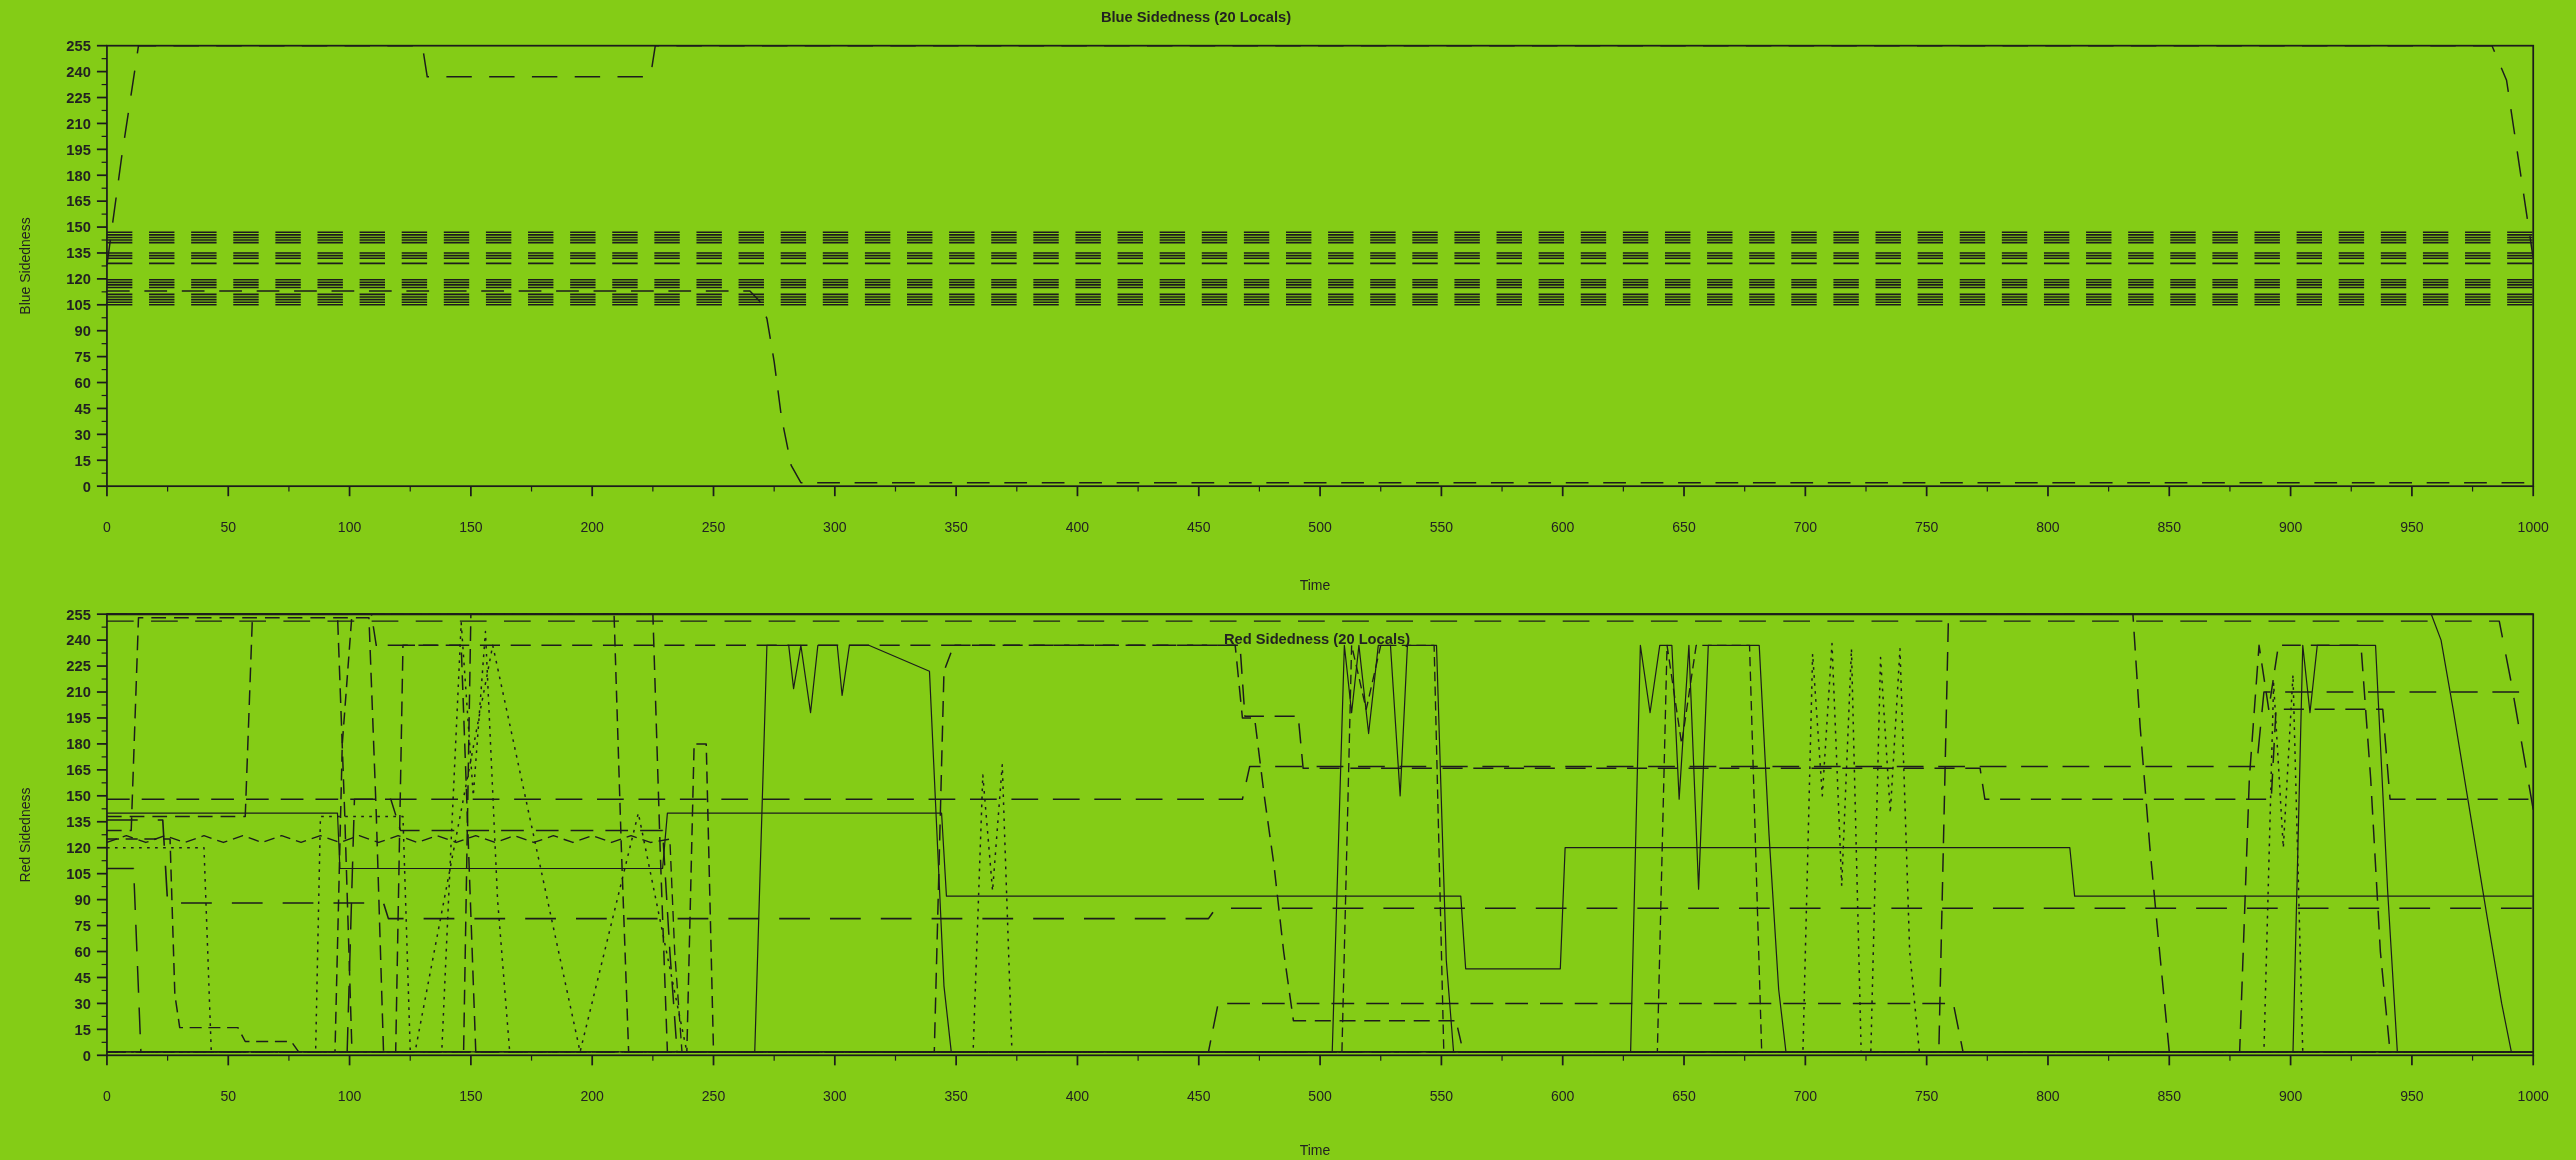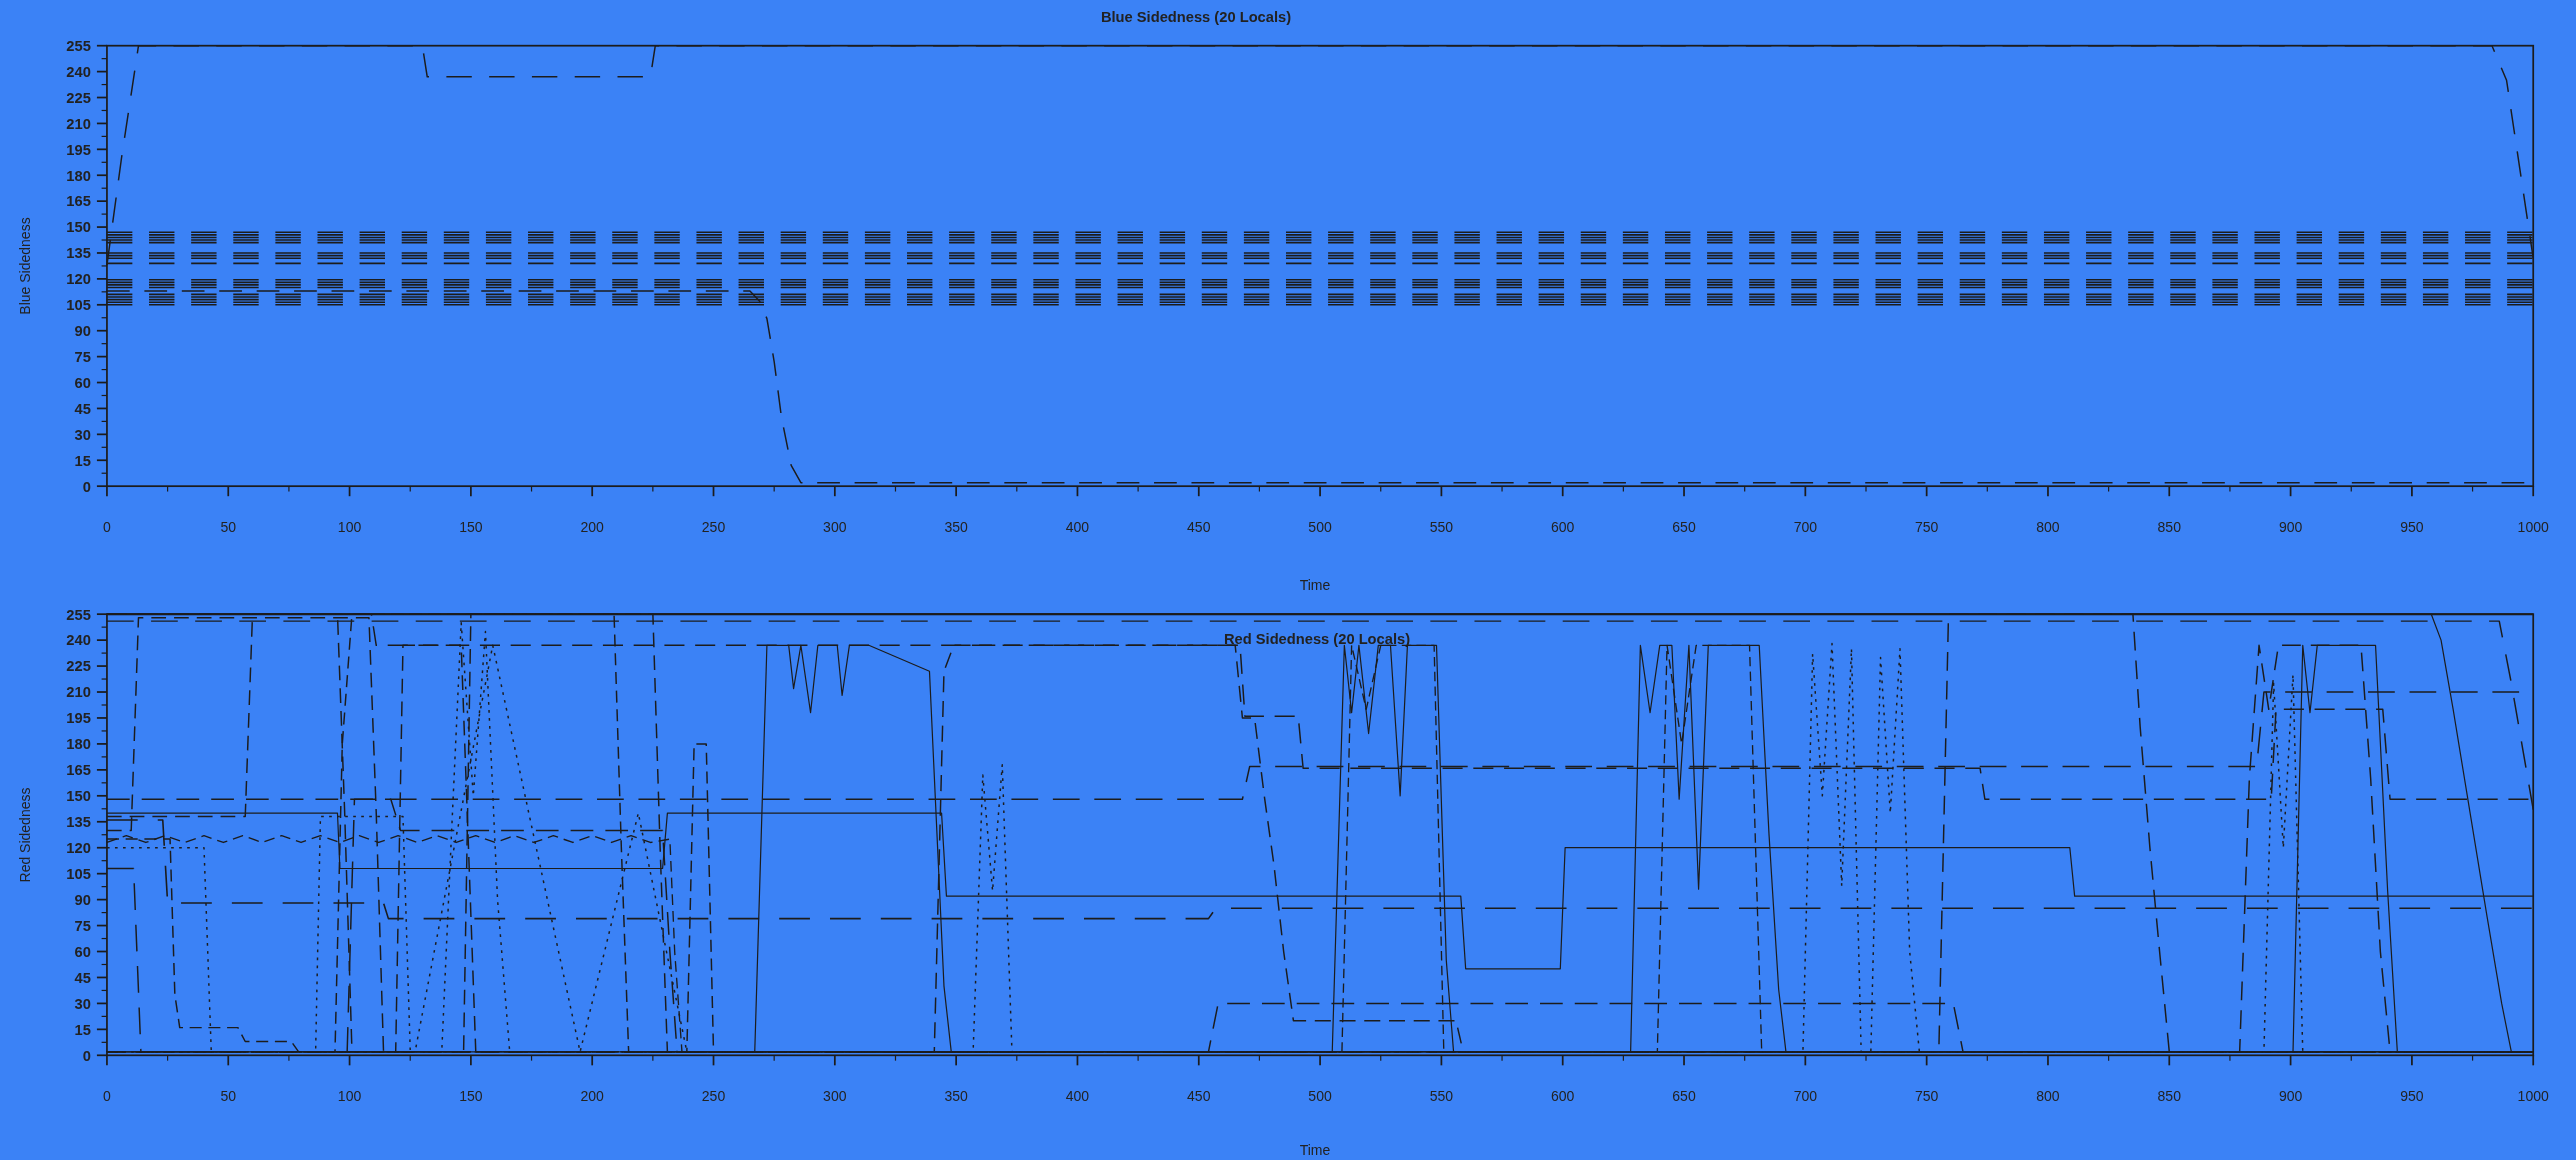--- a/index.html
+++ b/index.html
@@ -1,19 +1,19 @@
 <!DOCTYPE html>
 <html style="font-size:10.7px"><head>
 <meta charset="utf-8">
 <style>
   html,body{margin:0;padding:0;background:#ffffff;}
   .figure{
     position:relative;
     width:2576px;height:1160px;
-    background:#3b82f6;
+    background:#84cc16;
     font-family:"Liberation Sans", sans-serif;
     color:#1c1c1c;
     overflow:hidden;
   }
   .chart-section{position:absolute;left:0;width:2576px;}
   #section-0{top:0;height:582px;}
   #section-1{top:582px;height:579px;}
   .chart-svg{position:absolute;left:0;top:0;}
   .chart-title{
     position:absolute;transform:translateX(-50%);

